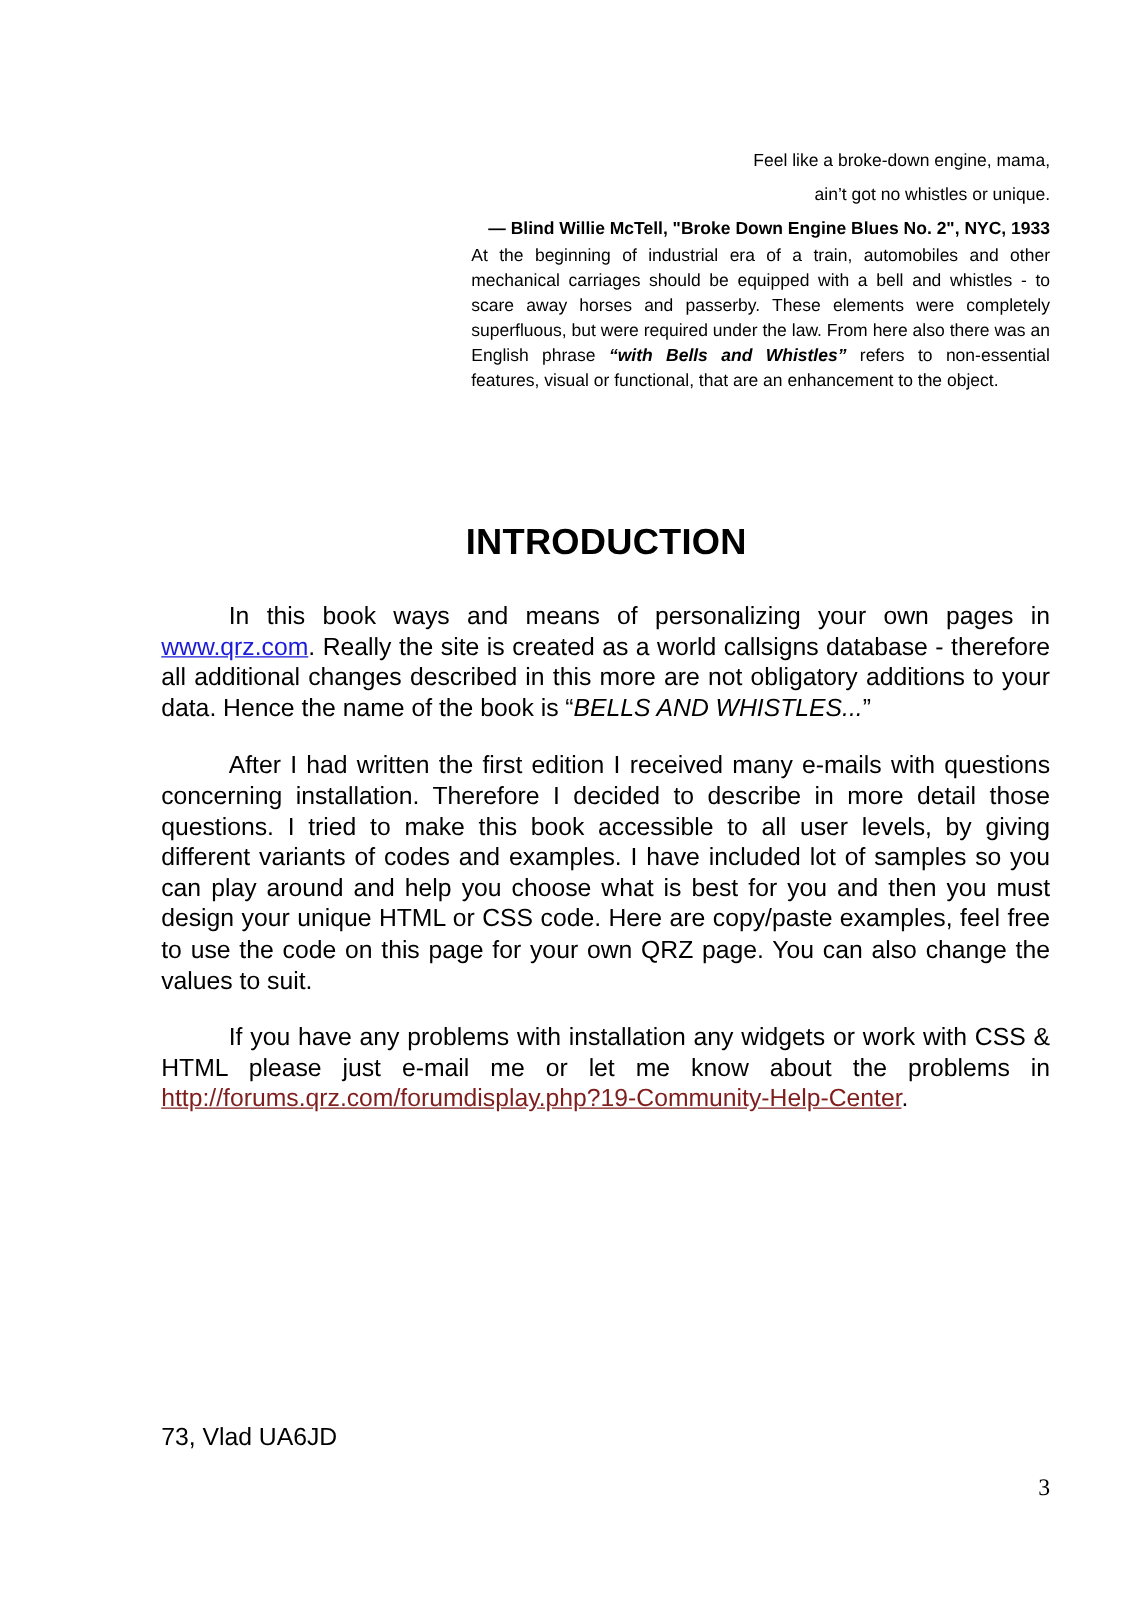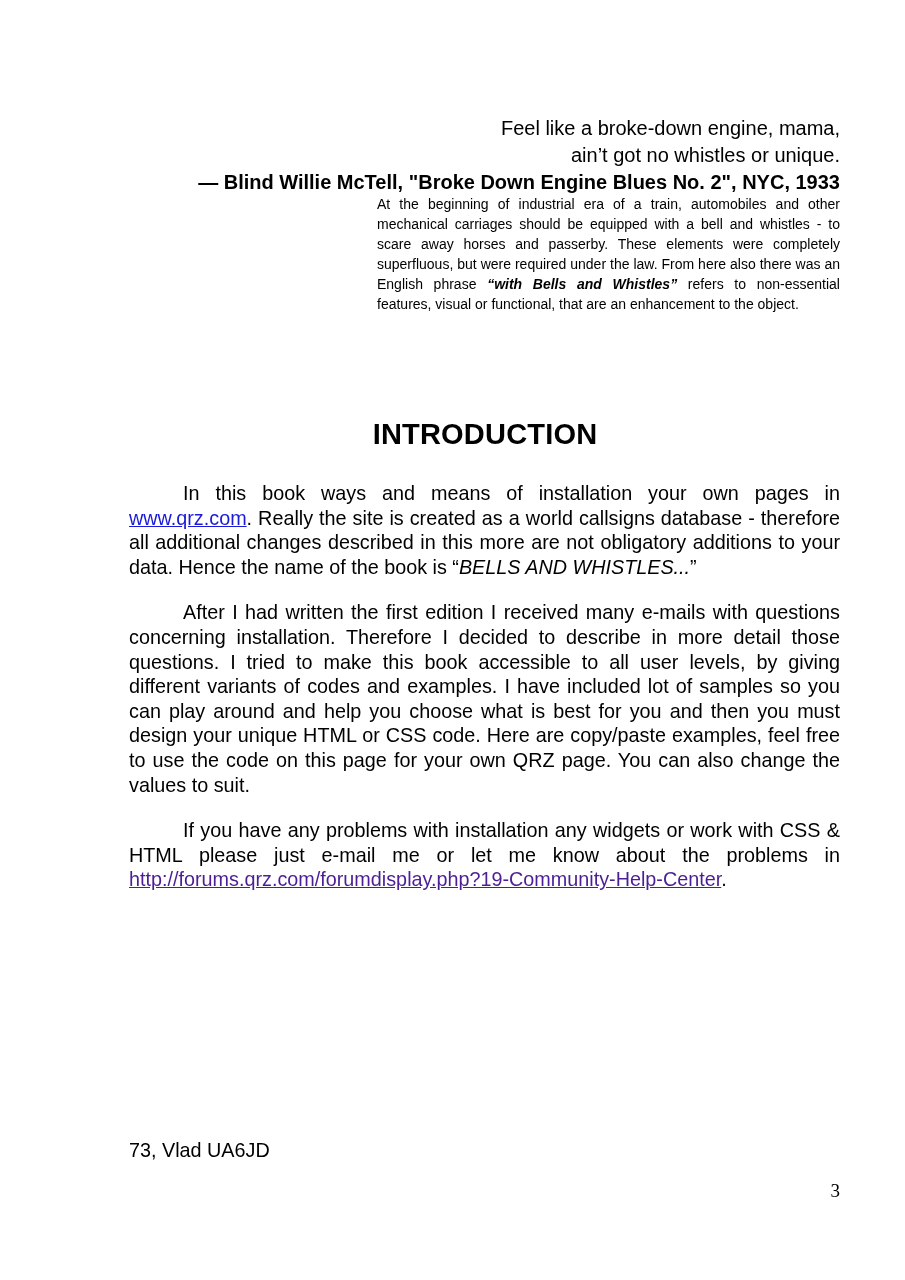--- a/index.html
+++ b/index.html
@@ -1,18 +1,18 @@
 <!DOCTYPE html>
 <html><head>
 <meta charset="utf-8">
 <style>
   html, body { margin: 0; padding: 0; background: #ffffff; }
   body { width: 905px; height: 1280px; position: relative; overflow: hidden;
          font-family: "Liberation Sans", sans-serif; color: #000; }
-  .epigraph { position: absolute; right: 65px; top: 118px; text-align: right; font-size: 20px; }
+  .epigraph { position: absolute; right: 65px; top: 118px; text-align: right; font-size: 14px; }
   .epigraph .line { height: 27px; line-height: 20px; }
   .epigraph .attrib { font-weight: bold; }
   .note { position: absolute; left: 377px; width: 463px; top: 194px;
           font-size: 14px; line-height: 20px; text-align: justify; }
   .title { position: absolute; left: 0; width: 970px; top: 418px; text-align: center;
            font-size: 29px; font-weight: bold; letter-spacing: 0.2px; }
   .body { position: absolute; left: 129px; width: 711px; top: 481px;
           font-size: 19.8px; line-height: 24.6px; text-align: justify; }
   .body p { margin: 0 0 21px 0; text-indent: 54px; }
   a { color: #1a1ad8; text-decoration: underline; }
@@ -28,19 +28,19 @@
   <div class="line attrib">— Blind Willie McTell, "Broke Down Engine Blues No. 2", NYC, 1933</div>
 </div>
 
 <div class="note">
   <span>At the beginning of industrial era of a train, automobiles and other mechanical carriages should be equipped with a bell and whistles - to scare away horses and passerby. These elements were completely superfluous, but were required under the law. From here also there was an English phrase </span><b><i>“with Bells and Whistles”</i></b><span> refers to non-essential features, visual or functional, that are an enhancement to the object.</span>
 </div>
 
 <div class="title">INTRODUCTION</div>
 
 <div class="body">
-  <p><span>In this book ways and means of installation your own pages in </span><a href="#" style="color: rgb(26, 26, 216);">www.qrz.com</a><span>. Really the site is created as a world callsigns database - therefore all additional changes described in this more are not obligatory additions to your data. Hence the name of the book is “</span><i>BELLS AND WHISTLES...</i><span>”</span></p>
+  <p><span>In this book ways and means of personalizing your own pages in </span><a href="#" style="color: rgb(26, 26, 216);">www.qrz.com</a><span>. Really the site is created as a world callsigns database - therefore all additional changes described in this more are not obligatory additions to your data. Hence the name of the book is “</span><i>BELLS AND WHISTLES...</i><span>”</span></p>
   <p>After I had written the first edition I received many e-mails with questions concerning installation. Therefore I decided to describe in more detail those questions. I tried to make this book accessible to all user levels, by giving different variants of codes and examples.  I have included lot of samples so you can play around and help you choose what is best for you and then you must design your unique HTML or CSS code. Here are copy/paste examples, feel free to use the code on this page for your own QRZ page. You can also change the values to suit.</p>
-  <p><span>If you have any problems with installation any widgets or work with CSS &amp; HTML please just e-mail me or let me know about the problems in </span><a href="#" style="color: #4c1d95;">http://forums.qrz.com/forumdisplay.php?19-Community-Help-Center</a><span>.</span></p>
+  <p><span>If you have any problems with installation any widgets or work with CSS &amp; HTML please just e-mail me or let me know about the problems in </span><a href="#" style="color: #7f1d1d;">http://forums.qrz.com/forumdisplay.php?19-Community-Help-Center</a><span>.</span></p>
 </div>
 
 <div class="sign">73, Vlad UA6JD</div>
 <div class="pagenum">3</div>
 
 </body></html>

